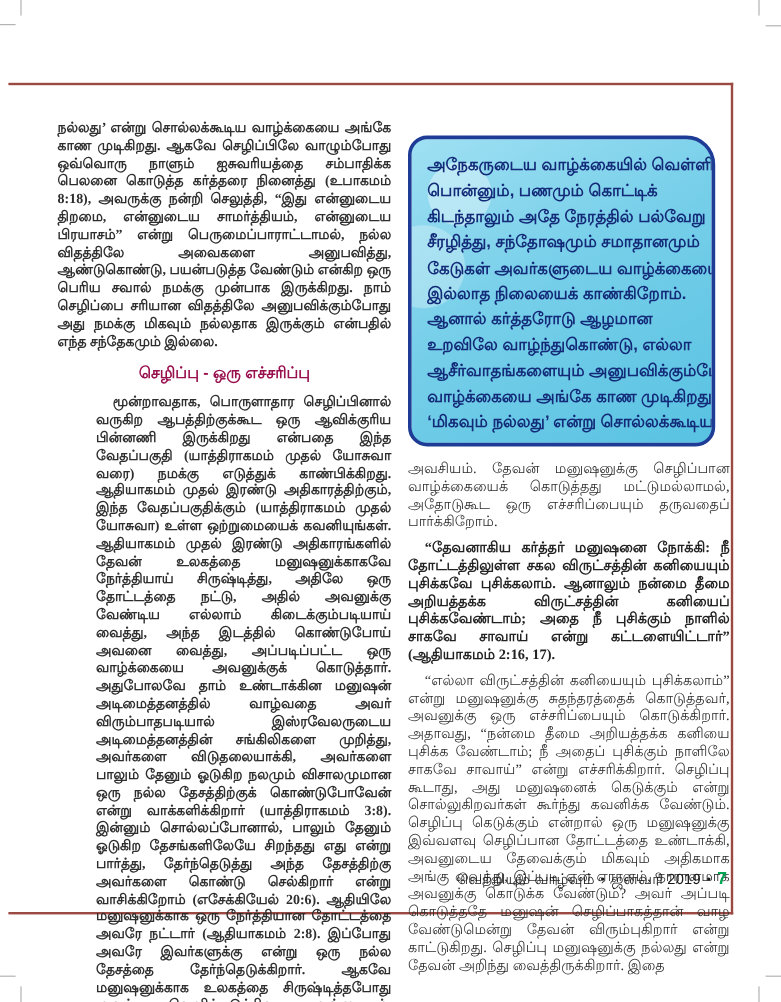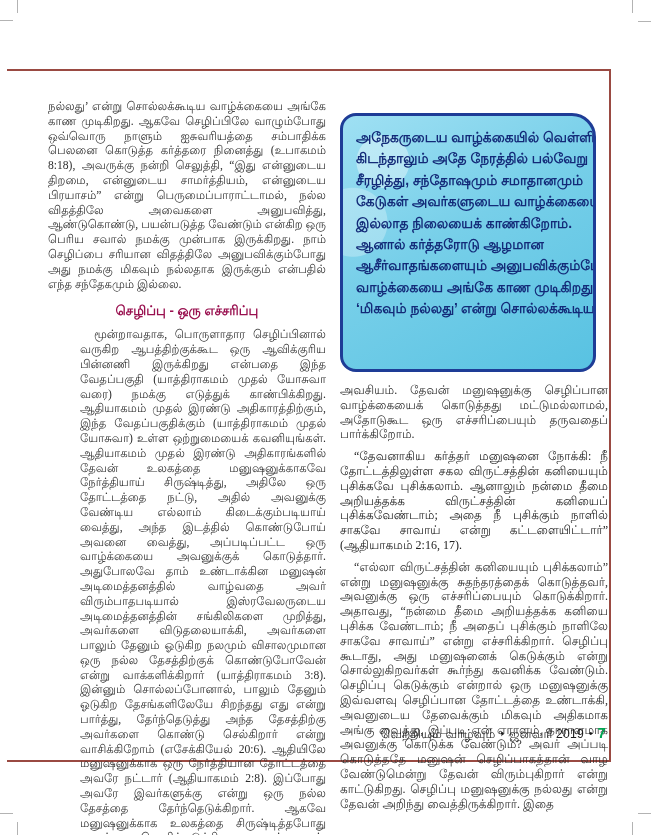--- a/index.html
+++ b/index.html
@@ -9,21 +9,21 @@
   }
   
   .crop{position:absolute;background:#b3b3b3;}
   
   .rule{position:absolute;background:#9a4a42;}
   
   #left-col{
     position:absolute;left:48px;top:100px;width:278px;
     font-size:11.6px;line-height:14.8px;text-align:justify;
   }
-  #left-col p{margin:0;}
+  #left-col p{margin:0;font-weight:bold;}
   #left-col p.indent{text-indent:14px;margin-left:32px;}
   #section-heading{
     margin:11px 0 9px 0;text-align:center;color:#99104f;
     font-size:13.2px;font-weight:bold;line-height:16px;
     font-family:Liberation Sans, sans-serif;
   }
   #right-col{position:absolute;left:340px;top:113px;width:268px;}
   #highlight-box{
     box-sizing:border-box;width:256px;height:259px;
     border:3px solid #1e3c96;
@@ -37,21 +37,21 @@
     color:#132a78;font-weight:bold;font-size:13.8px;line-height:21.4px;
     text-align:left;
   }
   .box-line{white-space:nowrap;}
   #right-text{
     margin-top:11px;width:268px;
     font-size:12px;line-height:14.8px;text-align:justify;
   }
   #right-text p{margin:0 0 7px 0;}
   #right-text p.indent{text-indent:14px;}
-  #right-text p.quote{font-weight:normal;color:#222222;}
+  #right-text p.quote{font-weight:bold;color:#222222;}
   
   #footer{
     position:absolute;top:725px;right:45px;text-align:right;
     font-family:"Liberation Sans", sans-serif;
     font-size:12.2px;color:#1a1a1a;letter-spacing:0.2px;white-space:nowrap;
   }
   #footer .sep{display:inline-block;margin:0 5px;font-size:10px;vertical-align:1px;}
   #footer .pgnum{color:#00a651;font-weight:bold;font-size:14.5px;}
 </style>
 </head>
@@ -75,25 +75,27 @@
   <div id="left-col">
     <p>நல்லது’ என்று சொல்லக்கூடிய வாழ்க்கையை அங்கே காண முடிகிறது. ஆகவே செழிப்பிலே வாழும்போது ஒவ்வொரு நாளும் ஐசுவரியத்தை சம்பாதிக்க பெலனை கொடுத்த கர்த்தரை நினைத்து (உபாகமம் 8:18), அவருக்கு நன்றி செலுத்தி, “இது என்னுடைய திறமை, என்னுடைய சாமர்த்தியம், என்னுடைய பிரயாசம்” என்று பெருமைப்பாராட்டாமல், நல்ல விதத்திலே அவைகளை அனுபவித்து, ஆண்டுகொண்டு, பயன்படுத்த வேண்டும் என்கிற ஒரு பெரிய சவால் நமக்கு முன்பாக இருக்கிறது. நாம் செழிப்பை சரியான விதத்திலே அனுபவிக்கும்போது அது நமக்கு மிகவும் நல்லதாக இருக்கும் என்பதில் எந்த சந்தேகமும் இல்லை.</p>
     <h2 id="section-heading">செழிப்பு - ஒரு எச்சரிப்பு</h2>
     <p class="indent">மூன்றாவதாக, பொருளாதார செழிப்பினால் வருகிற ஆபத்திற்குக்கூட ஒரு ஆவிக்குரிய பின்னணி இருக்கிறது என்பதை இந்த வேதப்பகுதி (யாத்திராகமம் முதல் யோசுவா வரை) நமக்கு எடுத்துக் காண்பிக்கிறது. ஆதியாகமம் முதல் இரண்டு அதிகாரத்திற்கும், இந்த வேதப்பகுதிக்கும் (யாத்திராகமம் முதல் யோசுவா) உள்ள ஒற்றுமையைக் கவனியுங்கள். ஆதியாகமம் முதல் இரண்டு அதிகாரங்களில் தேவன் உலகத்தை மனுஷனுக்காகவே நேர்த்தியாய் சிருஷ்டித்து, அதிலே ஒரு தோட்டத்தை நட்டு, அதில் அவனுக்கு வேண்டிய எல்லாம் கிடைக்கும்படியாய் வைத்து, அந்த இடத்தில் கொண்டுபோய் அவனை வைத்து, அப்படிப்பட்ட ஒரு வாழ்க்கையை அவனுக்குக் கொடுத்தார். அதுபோலவே தாம் உண்டாக்கின மனுஷன் அடிமைத்தனத்தில் வாழ்வதை அவர் விரும்பாதபடியால் இஸ்ரவேலருடைய அடிமைத்தனத்தின் சங்கிலிகளை முறித்து, அவர்களை விடுதலையாக்கி, அவர்களை பாலும் தேனும் ஓடுகிற நலமும் விசாலமுமான ஒரு நல்ல தேசத்திற்குக் கொண்டுபோவேன் என்று வாக்களிக்கிறார் (யாத்திராகமம் 3:8). இன்னும் சொல்லப்போனால், பாலும் தேனும் ஓடுகிற தேசங்களிலேயே சிறந்தது எது என்று பார்த்து, தேர்ந்தெடுத்து அந்த தேசத்திற்கு அவர்களை கொண்டு செல்கிறார் என்று வாசிக்கிறோம் (எசேக்கியேல் 20:6). ஆதியிலே மனுஷனுக்காக ஒரு நேர்த்தியான தோட்டத்தை அவரே நட்டார் (ஆதியாகமம் 2:8). இப்போது அவரே இவர்களுக்கு என்று ஒரு நல்ல தேசத்தை தேர்ந்தெடுக்கிறார். ஆகவே மனுஷனுக்காக உலகத்தை சிருஷ்டித்தபோது அவர் வெளிப்படுத்தின அன்பையும், இரக்கத்தையும் பின்பு இஸ்ரவேலர்களை அடிமைத்தனத்திலிருந்து மீட்ட இந்த சரித்திரத்திலே அப்படியே காண்கிறோம்.</p>
     <p class="indent">அதுமட்டுமல்ல, இந்த இரண்டு பகுதிகளுக்கு இடையே இருக்கிற இன்னொரு ஒற்றுமையையும் கவனிப்பது</p>
   </div>
 
   <div id="right-col">
     <div id="highlight-box">
       <div class="box-line">அநேகருடைய வாழ்க்கையில் வெள்ளியும்,</div>
+      <div class="box-line">பொன்னும், பணமும் கொட்டிக்</div>
       <div class="box-line">கிடந்தாலும் அதே நேரத்தில் பல்வேறு</div>
       <div class="box-line">சீரழித்து, சந்தோஷமும் சமாதானமும்</div>
       <div class="box-line">கேடுகள் அவர்களுடைய வாழ்க்கையை</div>
       <div class="box-line">இல்லாத நிலையைக் காண்கிறோம்.</div>
       <div class="box-line">ஆனால் கர்த்தரோடு ஆழமான</div>
+      <div class="box-line">உறவிலே வாழ்ந்துகொண்டு, எல்லா</div>
       <div class="box-line">ஆசீர்வாதங்களையும் அனுபவிக்கும்போது</div>
       <div class="box-line">வாழ்க்கையை அங்கே காண முடிகிறது</div>
       <div class="box-line">‘மிகவும் நல்லது’ என்று சொல்லக்கூடிய</div>
     </div>
     <div id="right-text">
       <p>அவசியம். தேவன் மனுஷனுக்கு செழிப்பான வாழ்க்கையைக் கொடுத்தது மட்டுமல்லாமல், அதோடுகூட ஒரு எச்சரிப்பையும் தருவதைப் பார்க்கிறோம்.</p>
       <p class="quote indent">“தேவனாகிய கர்த்தர் மனுஷனை நோக்கி: நீ தோட்டத்திலுள்ள சகல விருட்சத்தின் கனியையும் புசிக்கவே புசிக்கலாம். ஆனாலும் நன்மை தீமை அறியத்தக்க விருட்சத்தின் கனியைப் புசிக்கவேண்டாம்; அதை நீ புசிக்கும் நாளில் சாகவே சாவாய் என்று கட்டளையிட்டார்” (ஆதியாகமம் 2:16, 17).</p>
       <p class="indent">“எல்லா விருட்சத்தின் கனியையும் புசிக்கலாம்” என்று மனுஷனுக்கு சுதந்தரத்தைக் கொடுத்தவர், அவனுக்கு ஒரு எச்சரிப்பையும் கொடுக்கிறார். அதாவது, “நன்மை தீமை அறியத்தக்க கனியை புசிக்க வேண்டாம்; நீ அதைப் புசிக்கும் நாளிலே சாகவே சாவாய்” என்று எச்சரிக்கிறார். செழிப்பு கூடாது, அது மனுஷனைக் கெடுக்கும் என்று சொல்லுகிறவர்கள் கூர்ந்து கவனிக்க வேண்டும். செழிப்பு கெடுக்கும் என்றால் ஒரு மனுஷனுக்கு இவ்வளவு செழிப்பான தோட்டத்தை உண்டாக்கி, அவனுடைய தேவைக்கும் மிகவும் அதிகமாக அங்கு வைத்து, இப்படி ஏன் ஏராளம், தாராளமாக அவனுக்கு கொடுக்க வேண்டும்? அவர் அப்படி கொடுத்ததே மனுஷன் செழிப்பாகத்தான் வாழ வேண்டுமென்று தேவன் விரும்புகிறார் என்று காட்டுகிறது. செழிப்பு மனுஷனுக்கு நல்லது என்று தேவன் அறிந்து வைத்திருக்கிறார். இதை</p>
     </div>
   </div>

